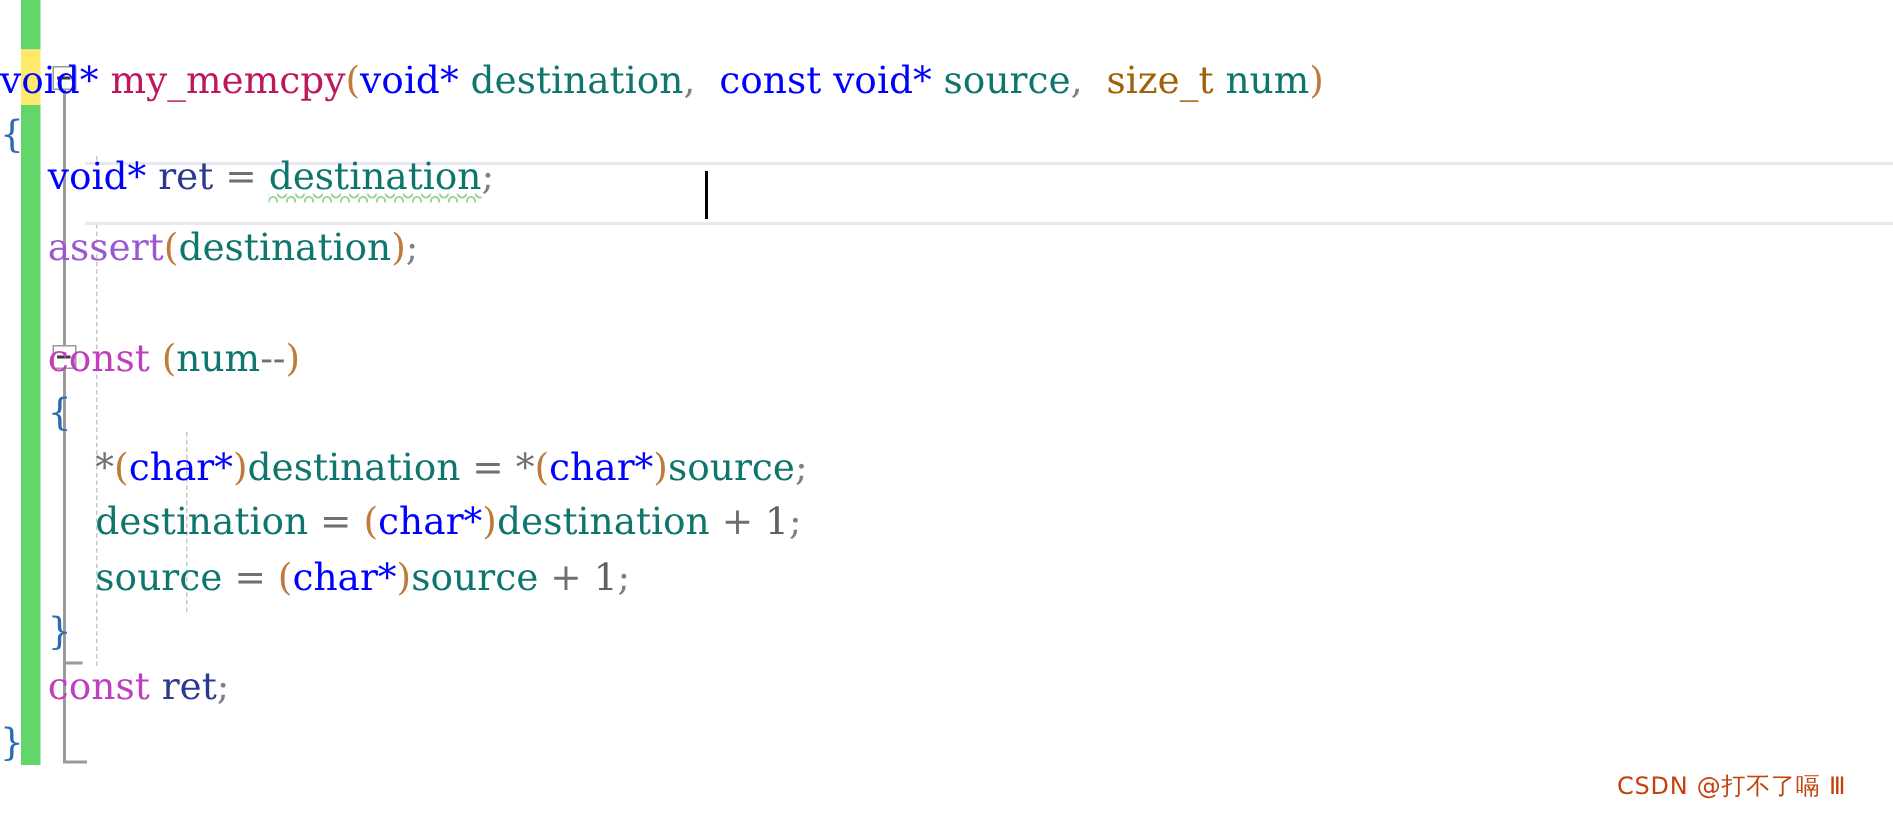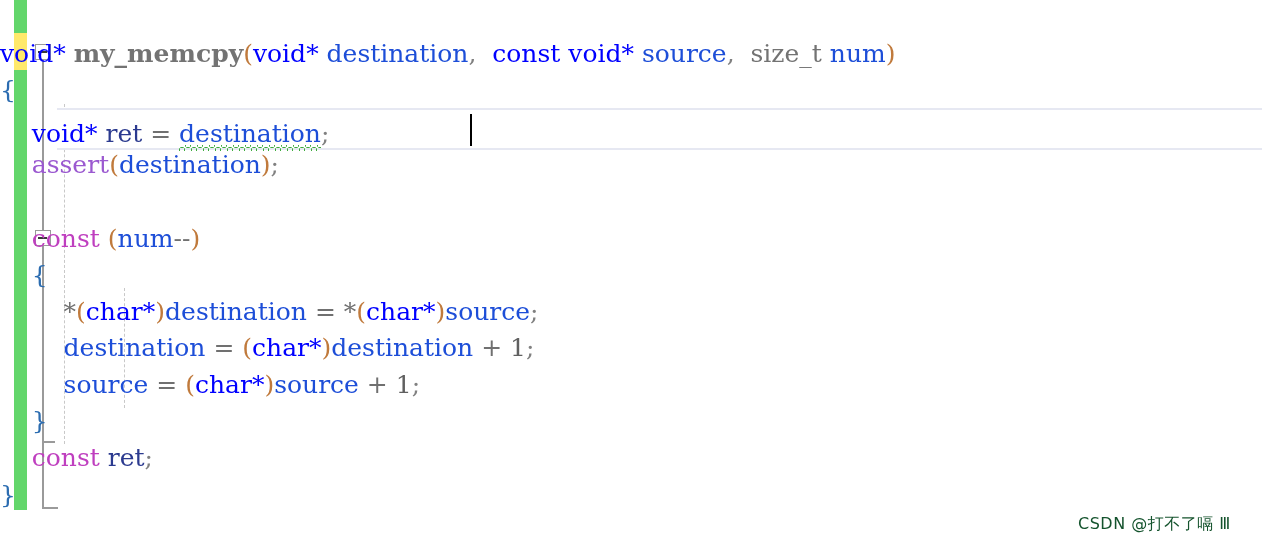--- a/index.html
+++ b/index.html
@@ -93,24 +93,24 @@
     line-height: 36px;
     font-family: "DejaVu Serif", serif;
     font-size: 25px;
     white-space: pre;
     color: #808080;
   }
   .line .ind { color: transparent; }
 
   .kw       { color: #0000FF; }   
   .kw2      { color: #BF3FBF; }   
-  .fn       { color: #737373; font-weight: bold; }   
+  .fn       { color: #be185d; }   
   .macro    { color: #9B59D0; }   
-  .type2    { color: #737373; }   
-  .ident    { color: #1d4ed8; }   
+  .type2    { color: #a16207; }   
+  .ident    { color: #0f766e; }   
   .var      { color: #2B3A8F; }   
   .punct    { color: #808080; }
   .paren    { color: #C07A3C; }   
   .brace    { color: #2B6CB0; }   
   .num      { color: #606060; }
   .op       { color: #707070; }
 
   
   .squiggle {
     position: relative;
@@ -135,21 +135,21 @@
     position: absolute;
     width: 2px;
     background: #000000;
   }
 
   
   .watermark {
     position: absolute;
     font-family: "DejaVu Sans", sans-serif;
     font-size: 16px;
-    color: #14532d;
+    color: #c2410c;
     white-space: nowrap;
     letter-spacing: 0.5px;
     text-align: right;
   }
 </style>
 </head>
 <body>
 
 <div id="editor">
 
@@ -166,21 +166,21 @@
   <div class="fold-box" style="left:35px;top:230px;"></div>
 
   <div class="indent-guide" style="left:64px;top:104px;height:340px;"></div>
   <div class="indent-guide" style="left:124px;top:288px;height:120px;"></div>
 
   <div class="current-line" style="top:108px;height:42px;"></div>
 
   <div class="code-layer">
       <div class="line" style="top: 36px;"><span class="kw">void</span><span class="kw">*</span><span class="punct"> </span><span class="fn">my_memcpy</span><span class="paren">(</span><span class="kw">void</span><span class="kw">*</span><span class="punct"> </span><span class="ident">destination</span><span class="punct">,</span><span class="punct">  </span><span class="kw">const</span><span class="punct"> </span><span class="kw">void</span><span class="kw">*</span><span class="punct"> </span><span class="ident">source</span><span class="punct">,</span><span class="punct">  </span><span class="type2">size_t</span><span class="punct"> </span><span class="ident">num</span><span class="paren">)</span></div>
       <div class="line" style="top: 72px;"><span class="brace">{</span></div>
-      <div class="line" style="top: 116px;"><span class="ind">    </span><span class="kw">void</span><span class="kw">*</span><span class="punct"> </span><span class="var">ret</span><span class="punct"> </span><span class="op">=</span><span class="punct"> </span><span class="ident squiggle">destination</span><span class="punct">;</span></div>
+      <div class="line" style="top: 100px;"><span class="ind">    </span><span class="kw">void</span><span class="kw">*</span><span class="punct"> </span><span class="var">ret</span><span class="punct"> </span><span class="op">=</span><span class="punct"> </span><span class="ident squiggle">destination</span><span class="punct">;</span></div>
       <div class="line" style="top: 147px;"><span class="ind">    </span><span class="macro">assert</span><span class="paren">(</span><span class="ident">destination</span><span class="paren">)</span><span class="punct">;</span></div>
       <div class="line" style="top: 221px;"><span class="ind">    </span><span class="kw2">const</span><span class="punct"> </span><span class="paren">(</span><span class="ident">num</span><span class="op">--</span><span class="paren">)</span></div>
       <div class="line" style="top: 257px;"><span class="ind">    </span><span class="brace">{</span></div>
       <div class="line" style="top: 294px;"><span class="ind">        </span><span class="op">*</span><span class="paren">(</span><span class="kw">char</span><span class="kw">*</span><span class="paren">)</span><span class="ident">destination</span><span class="punct"> </span><span class="op">=</span><span class="punct"> </span><span class="op">*</span><span class="paren">(</span><span class="kw">char</span><span class="kw">*</span><span class="paren">)</span><span class="ident">source</span><span class="punct">;</span></div>
       <div class="line" style="top: 330px;"><span class="ind">        </span><span class="ident">destination</span><span class="punct"> </span><span class="op">=</span><span class="punct"> </span><span class="paren">(</span><span class="kw">char</span><span class="kw">*</span><span class="paren">)</span><span class="ident">destination</span><span class="punct"> </span><span class="op">+</span><span class="punct"> </span><span class="num">1</span><span class="punct">;</span></div>
       <div class="line" style="top: 367px;"><span class="ind">        </span><span class="ident">source</span><span class="punct"> </span><span class="op">=</span><span class="punct"> </span><span class="paren">(</span><span class="kw">char</span><span class="kw">*</span><span class="paren">)</span><span class="ident">source</span><span class="punct"> </span><span class="op">+</span><span class="punct"> </span><span class="num">1</span><span class="punct">;</span></div>
       <div class="line" style="top: 403px;"><span class="ind">    </span><span class="brace">}</span></div>
       <div class="line" style="top: 440px;"><span class="ind">    </span><span class="kw2">const</span><span class="punct"> </span><span class="var">ret</span><span class="punct">;</span></div>
       <div class="line" style="top: 477px;"><span class="brace">}</span></div>
     </div>

